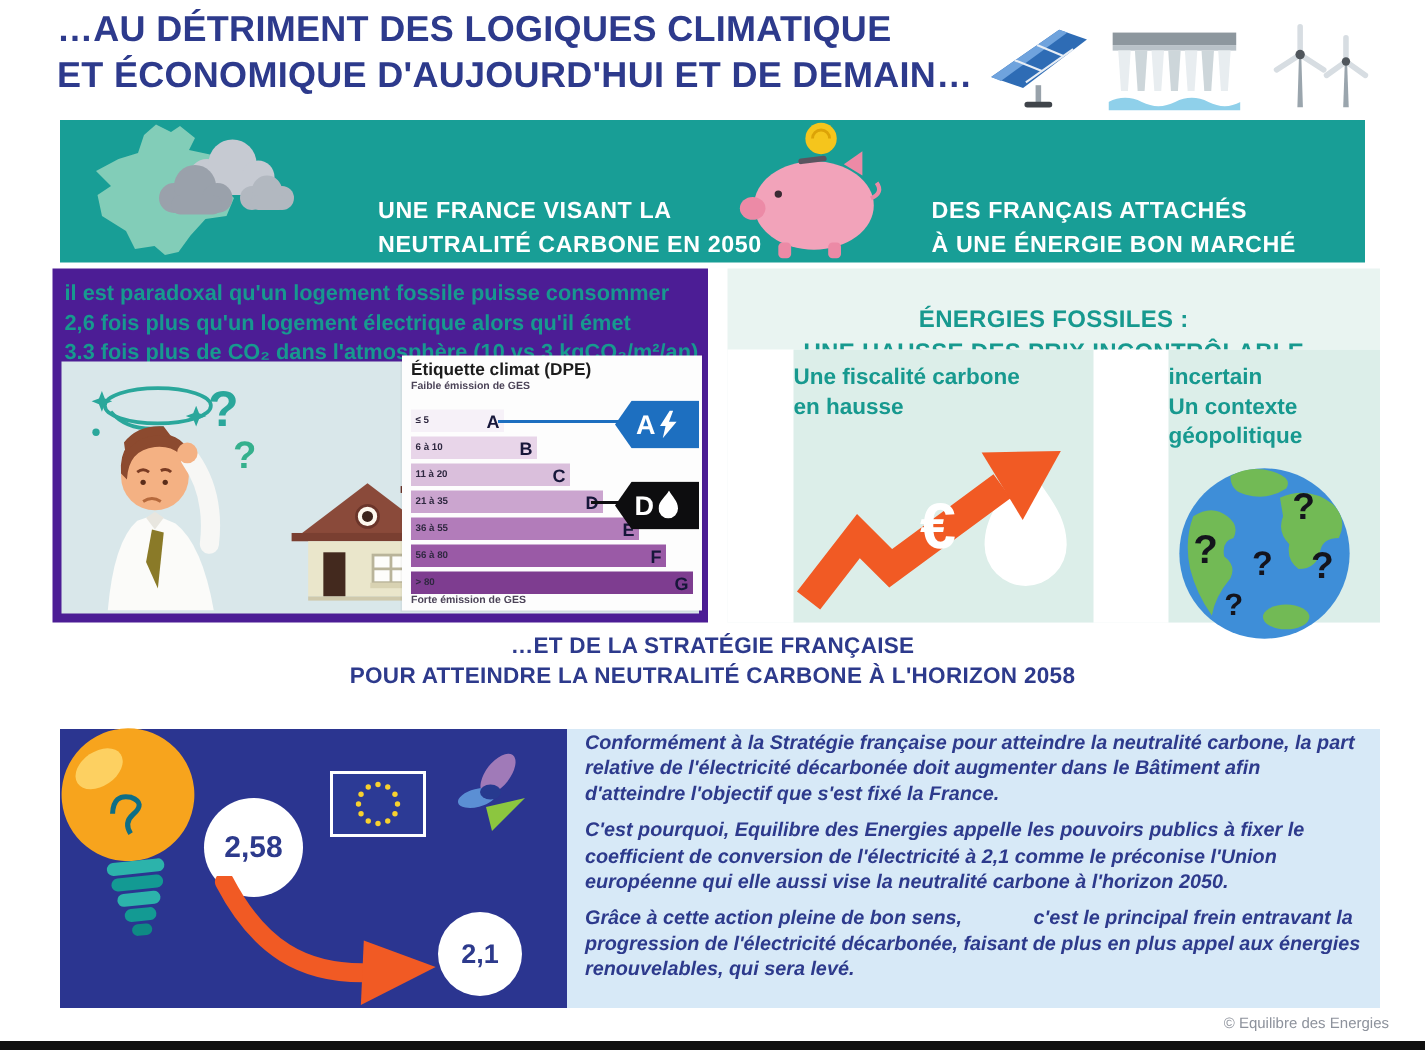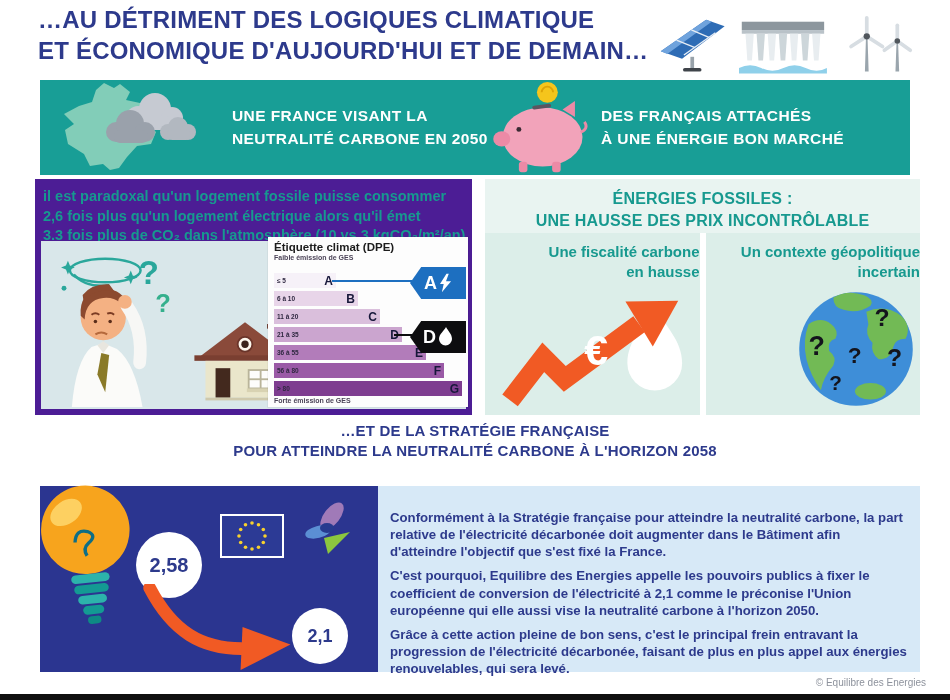--- a/index.html
+++ b/index.html
@@ -6,21 +6,21 @@
   #canvas{position:relative;width:950px;height:700px;background:#ffffff;overflow:hidden;
           font-family:"Liberation Sans","DejaVu Sans",sans-serif;}
   
   .header-title{position:absolute;left:38px;top:5px;color:#2d3a8c;font-weight:800;
                 font-size:24px;line-height:1.28;letter-spacing:.2px;}
   .energy-icons{position:absolute;right:32px;top:4px;width:260px;height:72px;
                 display:flex;align-items:flex-end;gap:12px;}
   
   .banner{position:absolute;left:40px;top:80px;width:870px;height:95px;background:#189e96;
           display:flex;overflow:hidden;}
-  .banner-half{width:50%;display:flex;align-items:center;}
+  .banner-half{width:50%;display:flex;align-items:flex-end;gap:20px;}
   .banner-icon{flex:0 0 auto;}
   .banner-text{color:#ffffff;font-weight:800;font-size:15.5px;line-height:1.45;
                letter-spacing:.4px;white-space:nowrap;}
   
   .mid{position:absolute;left:35px;top:179px;width:885px;height:236px;}
   .paradox-col{position:absolute;left:0;top:0;width:437px;height:236px;background:#4c1d95;}
   .paradox-text{padding:8px 0 0 8px;color:#17998f;font-weight:800;font-size:14.5px;
                 line-height:1.35;white-space:nowrap;}
   .illus{position:absolute;left:6px;top:62px;width:425px;height:168px;background:#d9e7ea;}
   .man-wrap{position:absolute;left:2px;top:4px;}
@@ -45,45 +45,45 @@
   .dpe-row:nth-child(7) .dpe-bar{width:188px;}
   .dpe-tag{position:absolute;right:2px;width:56px;height:32px;display:flex;align-items:center;
            justify-content:center;gap:3px;color:#fff;font-weight:800;font-size:18px;
            clip-path:polygon(0 50%,20% 0,100% 0,100% 100%,20% 100%);}
   .dpe-tag.a{top:30px;background:#1d6fc0;}
   .dpe-tag.d{top:84px;background:#0d0d0f;}
   .dpe-line{position:absolute;height:2px;}
   .dpe-line.a{top:43px;left:64px;width:80px;background:#1d6fc0;}
   .dpe-line.d{top:97px;left:126px;width:18px;background:#0d0d0f;}
   .fossil-col{position:absolute;left:450px;top:0;width:435px;height:236px;background:#e9f4f1;}
-  .fossil-title{padding-top:9px;text-align:center;color:#17998f;font-weight:800;
+  .fossil-title{padding-top:24px;text-align:center;color:#17998f;font-weight:800;
                 font-size:16px;line-height:1.35;letter-spacing:.2px;}
   .fossil-boxes{position:absolute;left:0;right:0;top:54px;bottom:0;display:flex;gap:6px;
                 background:#ffffff;}
-  .fbox{flex:1;background:#dceee9;text-align:right;padding-top:9px;position:relative;}
+  .fbox{flex:1;background:#dceee9;text-align:left;padding-top:9px;position:relative;margin-left:44px;}
   .fbox-h{color:#17998f;font-weight:800;font-size:15px;line-height:1.3;}
   .fbox-icon{margin-top:4px;}
   
   .strategy-title{position:absolute;left:0;right:0;top:421px;text-align:center;color:#2d3a8c;
                   font-weight:800;font-size:15px;line-height:1.3;letter-spacing:.2px;}
   
   .navy-box{position:absolute;left:40px;top:486px;width:396px;height:186px;background:#2b3590;}
   .bulb-wrap{position:absolute;left:-6px;top:-12px;}
   .coef-circle{position:absolute;border-radius:50%;background:#ffffff;color:#2d3a8c;
                font-weight:800;display:flex;align-items:center;justify-content:center;}
   .coef-old{left:96px;top:46px;width:66px;height:66px;font-size:20px;}
   .coef-new{left:252px;top:122px;width:56px;height:56px;font-size:18px;}
   .euflag-wrap{position:absolute;left:180px;top:28px;}
   .logo-wrap{position:absolute;left:254px;top:12px;}
   .navy-arrow{position:absolute;left:102px;top:98px;}
   .text-box{position:absolute;left:378px;top:486px;width:542px;height:186px;background:#d7e9f7;
-            box-sizing:border-box;padding:23px 12px;color:#2d3a8c;font-size:13.2px;
-            font-weight:700;line-height:1.3;}
+            box-sizing:border-box;padding:0 12px;color:#2d3a8c;font-size:13.2px;
+            font-weight:700;line-height:1.3;font-style:italic;}
   .text-box p{margin:0 0 7px 0;}
-  .p3-bold{font-weight:800;}
+  .p3-bold{font-weight:800;margin-left:44px;}
   .copyright{position:absolute;right:24px;top:677px;font-size:10px;color:#8d929c;}
   .bottom-bar{position:absolute;left:0;bottom:0;width:950px;height:6px;background:#101010;}
 </style>
 </head>
 <body>
 
 <div id="canvas">
 
   <div class="header-title">
     <div>…AU DÉTRIMENT DES LOGIQUES CLIMATIQUE</div>
@@ -312,22 +312,22 @@
                 <path d="M156,22 C166,42 184,56 184,80 A28,28 0 1 1 128,80 C128,56 146,42 156,22" fill="#ffffff"></path>
               </g>
               <polyline points="8,118 42,74 64,96 140,40" stroke="#f15a24" stroke-width="20" fill="none"></polyline>
               <polygon points="180,16 154,63 126,17" fill="#f15a24"></polygon>
               <text x="84" y="82" font-size="44" font-weight="bold" fill="#ffffff">€</text>
             </svg>
           </div>
         </div>
         <div class="fbox">
           <div class="fbox-h">
+            <div>incertain</div>
             <div>Un contexte géopolitique</div>
-            <div>incertain</div>
           </div>
           <div class="fbox-icon">
             <svg width="128" height="128" viewBox="0 0 124 124">
               <circle cx="62" cy="62" r="55" fill="#3e8ed8"></circle>
               <path d="M40,12 q14,-8 30,-2 q10,4 6,10 q-12,8 -26,4 q-10,-2 -10,-12" fill="#72ba55"></path>
               <path d="M72,26 q18,-8 34,4 q10,10 4,22 q-10,0 -12,8 q-2,12 -14,12 q-8,-6 -6,-16 q-8,-8 -4,-18 z" fill="#72ba55"></path>
               <path d="M16,38 q12,-8 22,0 q8,6 4,14 q-8,2 -6,12 q8,6 4,14 q-10,12 -12,24 q-10,-14 -14,-30 q-4,-18 2,-34 z" fill="#72ba55"></path>
               <ellipse cx="76" cy="103" rx="15" ry="8" fill="#72ba55"></ellipse>
               <text x="16" y="68" font-size="26" font-weight="bold" fill="#14141c">?</text>
               <text x="80" y="40" font-size="24" font-weight="bold" fill="#14141c">?</text>

